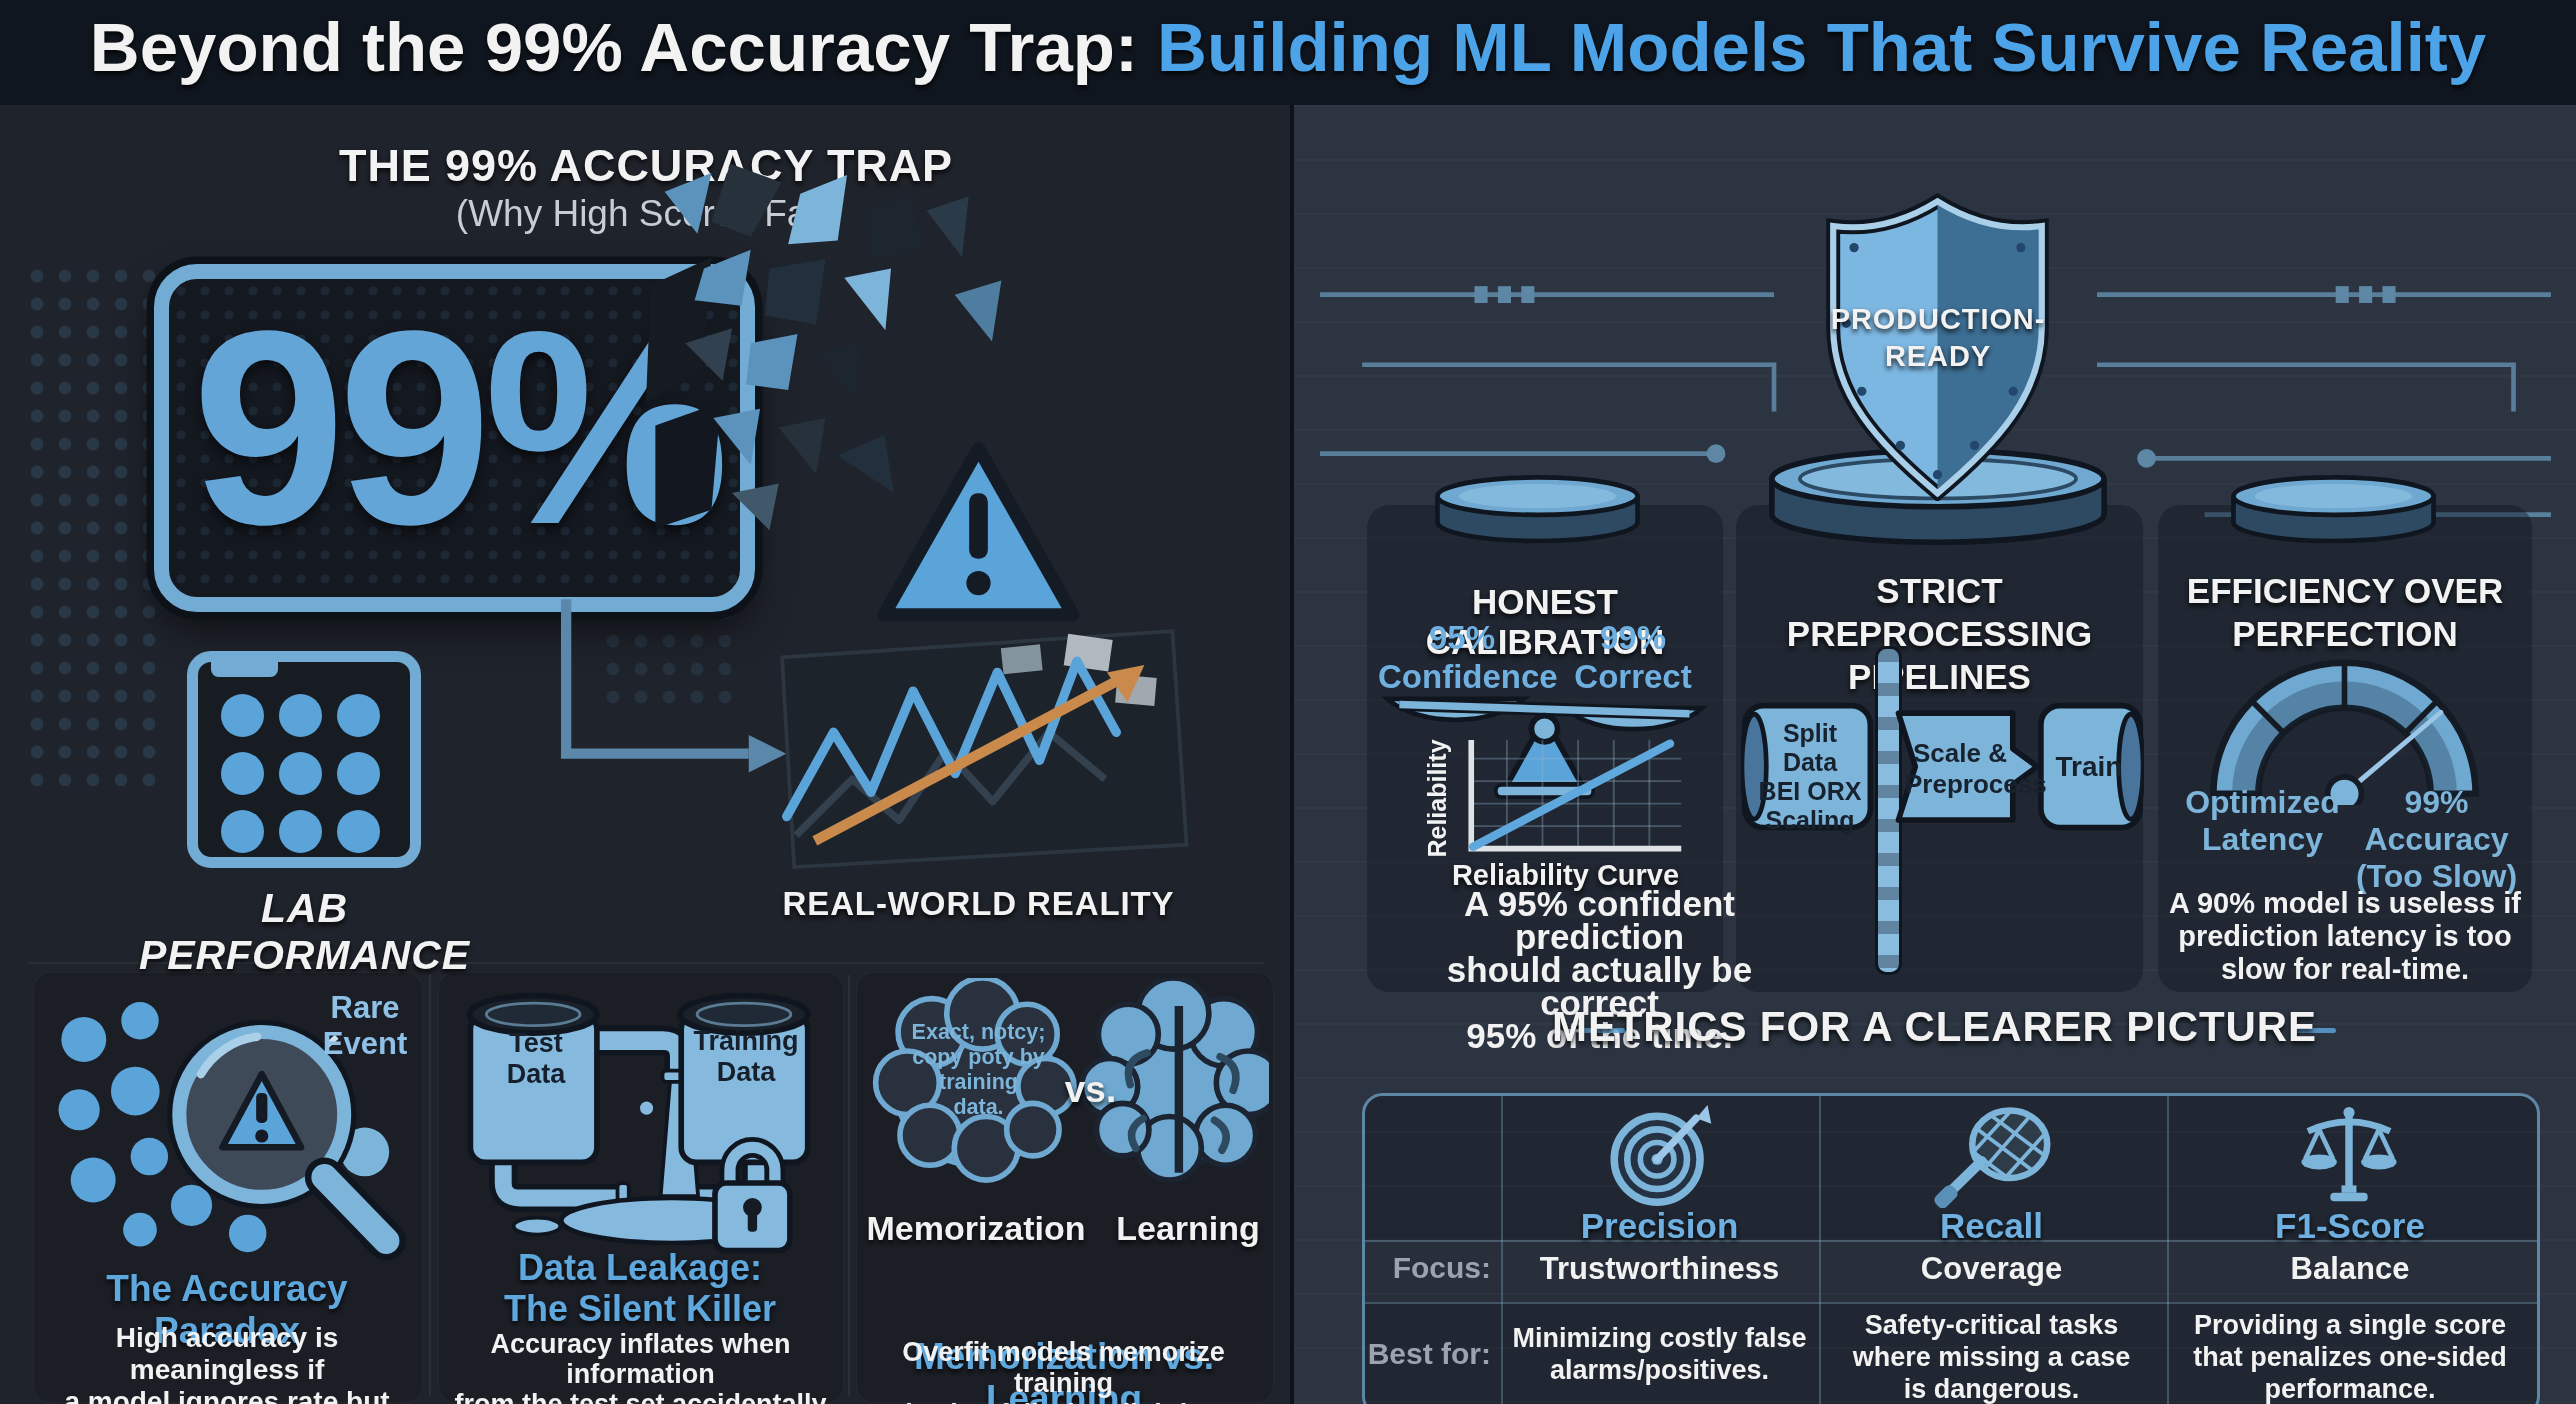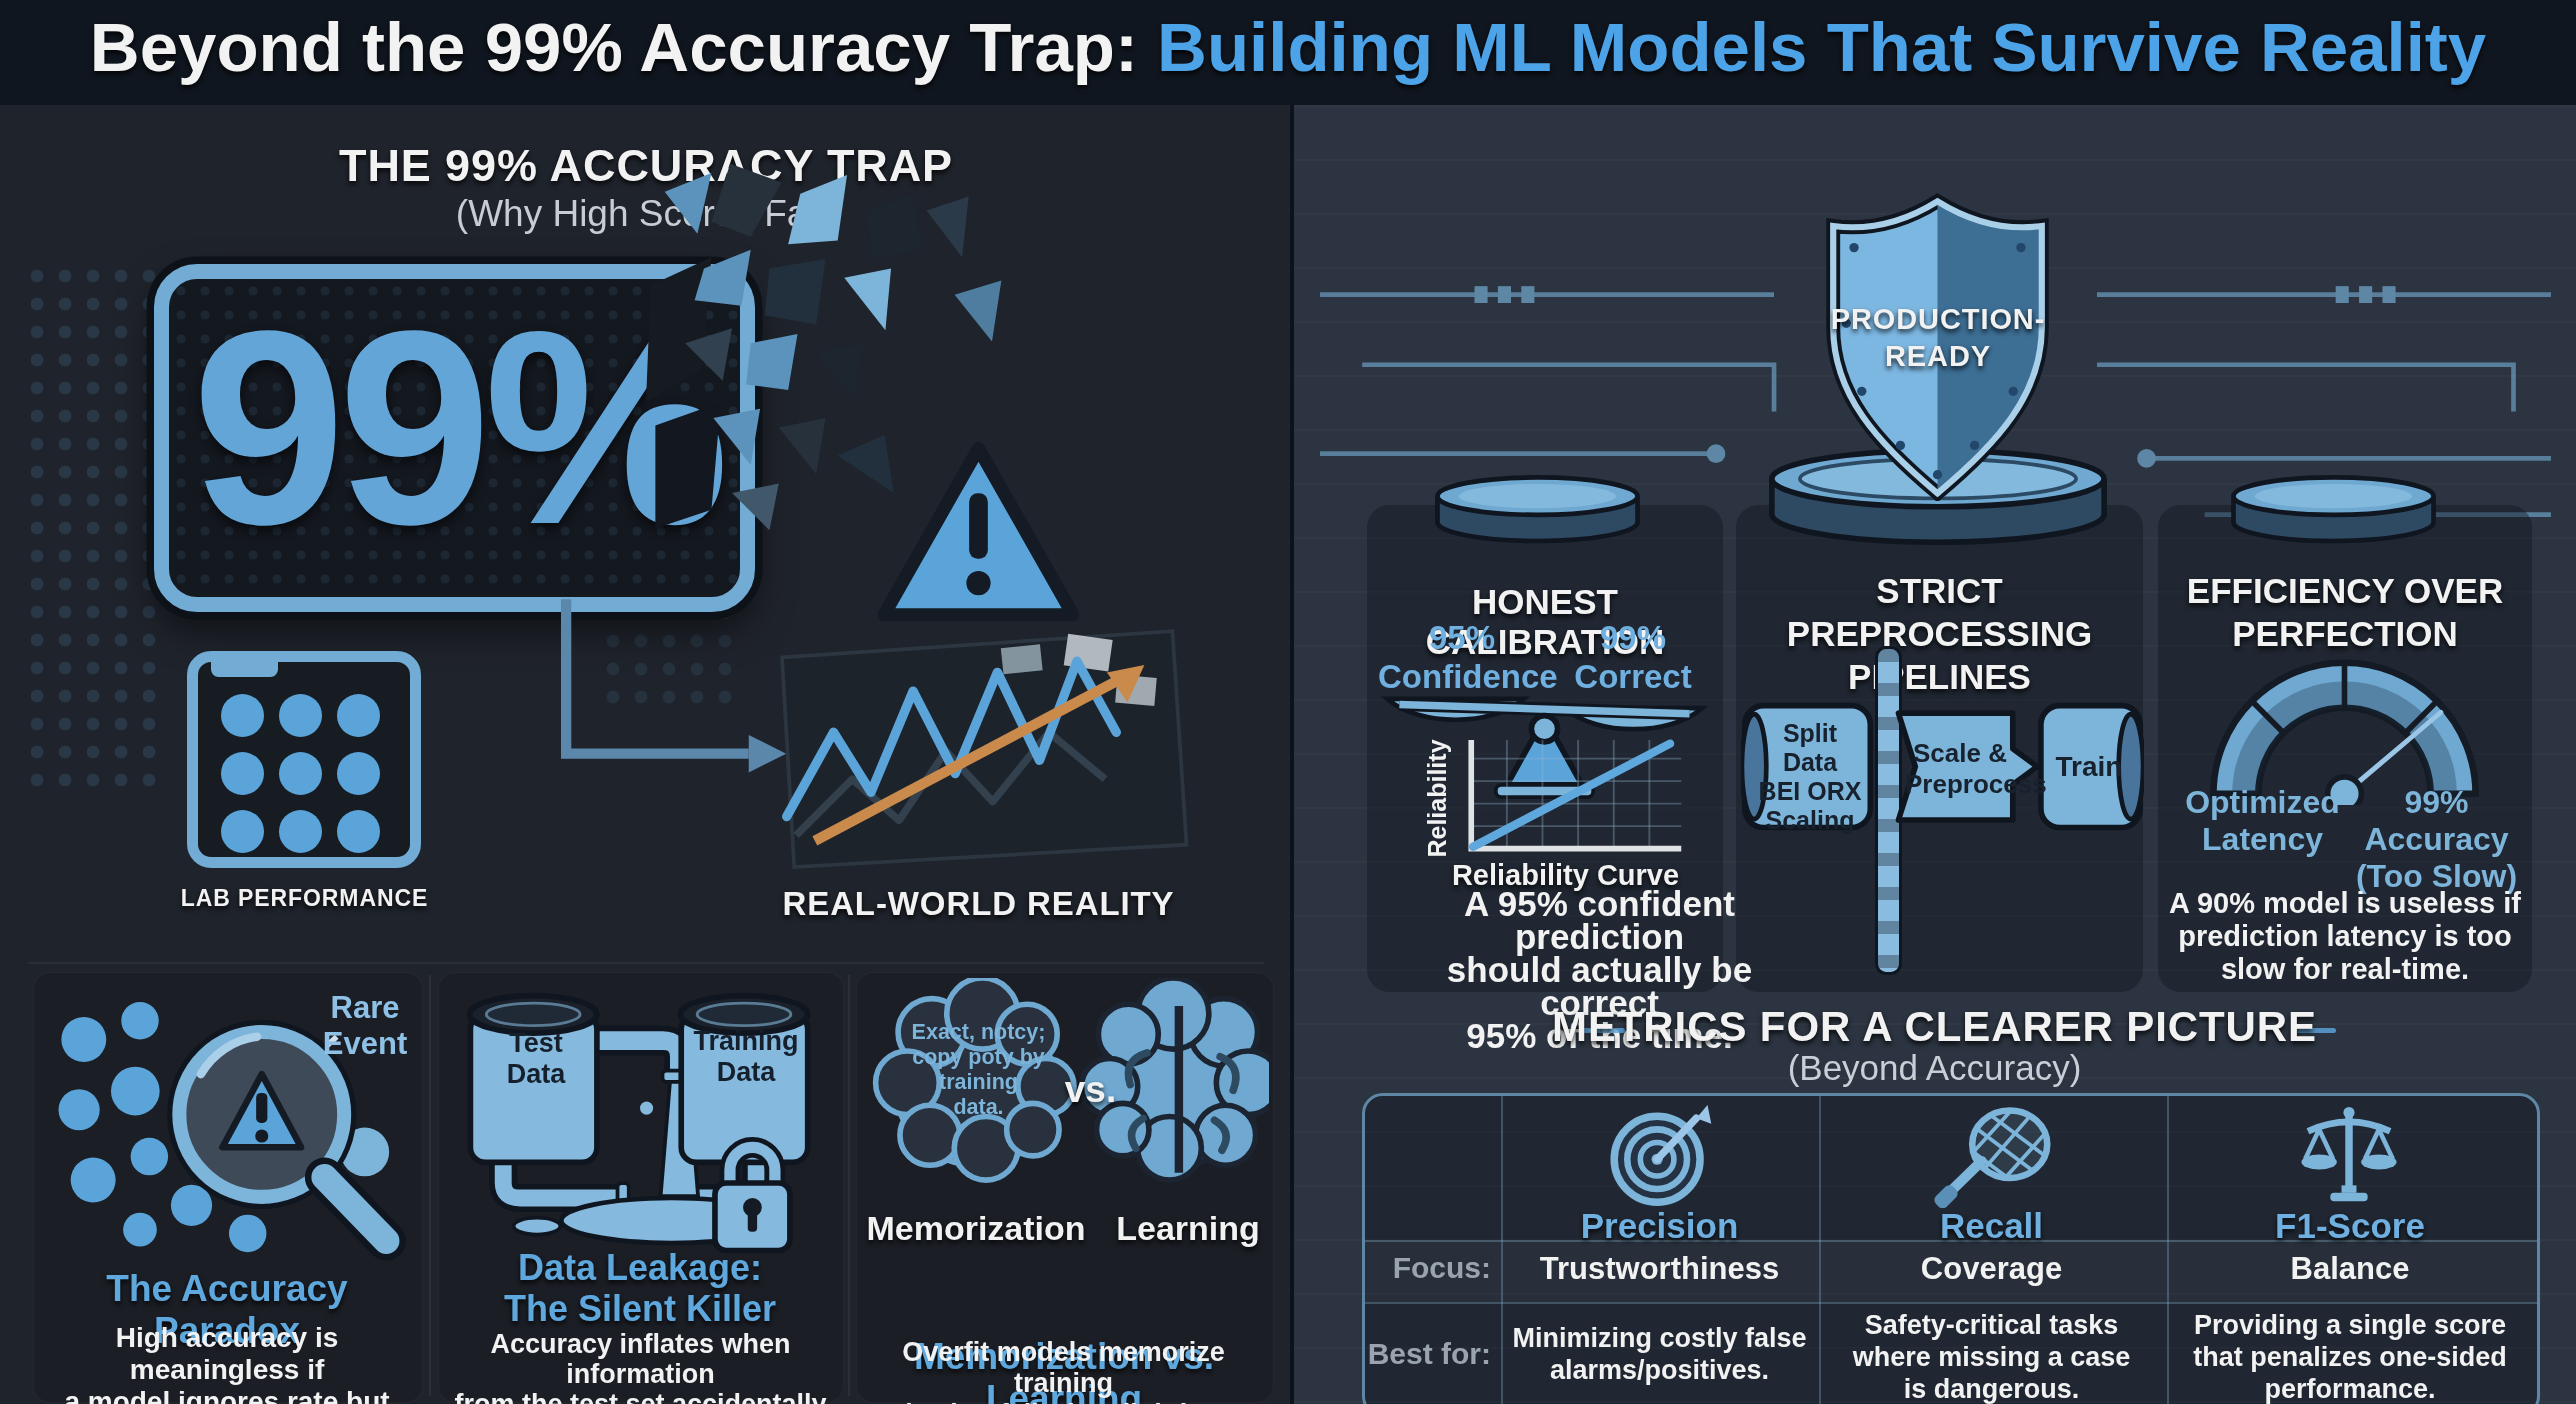--- a/index.html
+++ b/index.html
@@ -103,21 +103,21 @@
         <span></span>
         <span></span>
         <span></span>
         <span></span>
         <span></span>
         <span></span>
         <span></span>
         <span></span>
     </div>
   </div>
-  <div class="abs ctr white bold shadow" style="left:108px;top:885px;width:393px;font-size:23px;letter-spacing:0.9px;">LAB PERFORMANCE</div>
+  <div class="abs ctr white bold shadow" style="left:108px;top:885px;width:393px;font-size:41px;letter-spacing:0.9px;font-style:italic;">LAB PERFORMANCE</div>
 
   <svg class="abs" style="left:768px;top:618px;" width="426" height="267" viewBox="0 0 455 285">
     <polygon points="15,42 432,14 447,242 28,266" fill="#1d232b" stroke="#2c3640" stroke-width="4"></polygon>
     <rect x="318" y="20" width="48" height="34" fill="#cdd3d8" opacity=".85" transform="rotate(8 342 37)"></rect>
     <rect x="250" y="30" width="42" height="28" fill="#9fb0bd" opacity=".8" transform="rotate(-6 271 44)"></rect>
     <rect x="372" y="62" width="42" height="30" fill="#c2cad1" opacity=".8" transform="rotate(5 393 77)"></rect>
     <polyline points="30,232 90,172 140,216 190,142 240,196 300,122 360,172" fill="none" stroke="#33404d" stroke-width="8" stroke-linejoin="round"></polyline>
     <polyline points="20,212 70,122 110,186 155,78 200,166 245,58 290,152 330,46 372,122" fill="none" stroke="#5ba4da" stroke-width="10" stroke-linejoin="round" stroke-linecap="round"></polyline>
     <line x1="50" y1="238" x2="390" y2="58" stroke="#c98a4b" stroke-width="11"></line>
     <polygon points="402,50 362,58 384,90" fill="#c98a4b"></polygon>
@@ -376,21 +376,20 @@
 Latency</div>
   <div class="abs ctr bold pre" style="left:2345px;top:784px;width:183px;font-size:32px;line-height:37px;color:#7db4da;">99% Accuracy
 (Too Slow)</div>
   <div class="abs ctr white pre bold" style="left:2156px;top:887px;width:378px;font-size:29px;line-height:33px;">A 90% model is useless if
 prediction latency is too
 slow for real-time.</div>
 
   <div class="abs dash" style="left:1580px;top:1028px;width:45px;"></div>
   <div class="abs dash" style="left:2291px;top:1028px;width:45px;"></div>
   <div class="abs ctr white bold shadow" style="left:1387px;top:1003px;width:1095px;font-size:42px;letter-spacing:0.9px;">METRICS FOR A CLEARER PICTURE</div>
-  <div class="abs ctr" style="left:1387px;top:1048px;width:1095px;font-size:35px;color:#c9cfd6;">(Beyond Accuracy)</div>
 
   <div class="abs" id="metrics-table">
     <div class="abs" style="left:0;top:144px;width:100%;height:62px;background:rgba(255,255,255,.04);"></div>
     <div class="tline-v" style="left:136px;"></div>
     <div class="tline-v" style="left:454px;"></div>
     <div class="tline-v" style="left:802px;"></div>
     <div class="tline-h" style="top:144px;"></div>
     <div class="tline-h" style="top:206px;"></div>
   </div>
 

